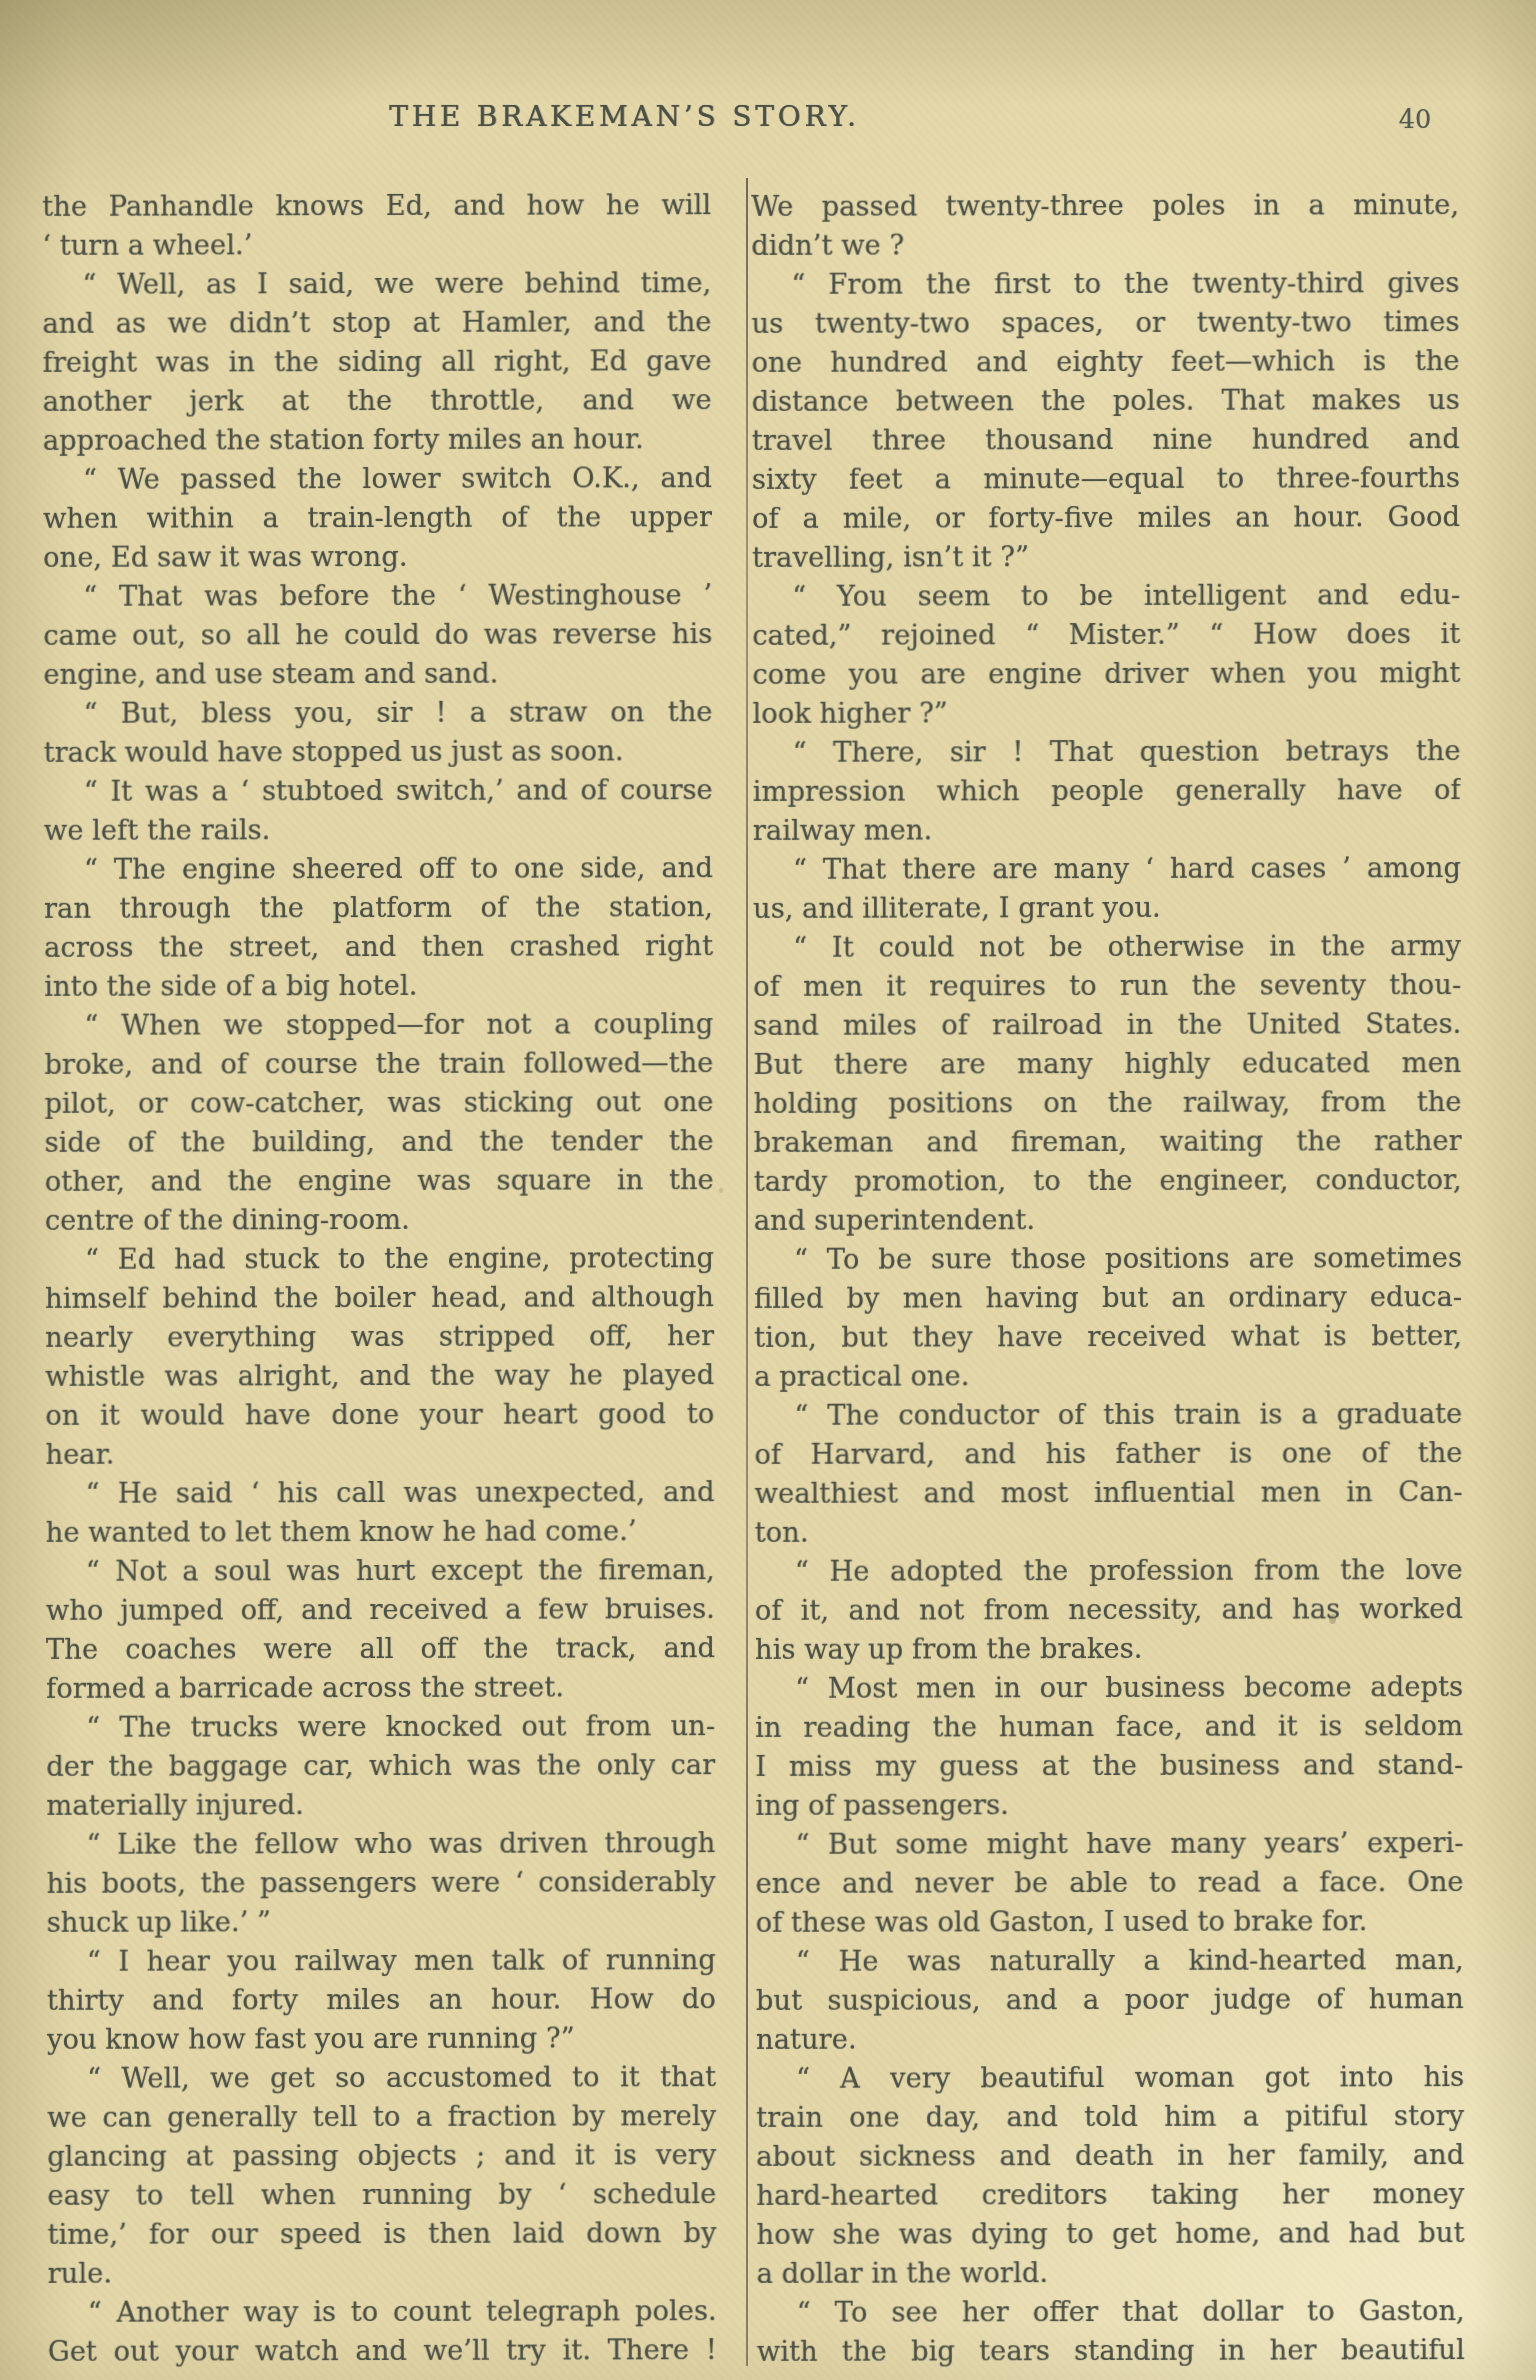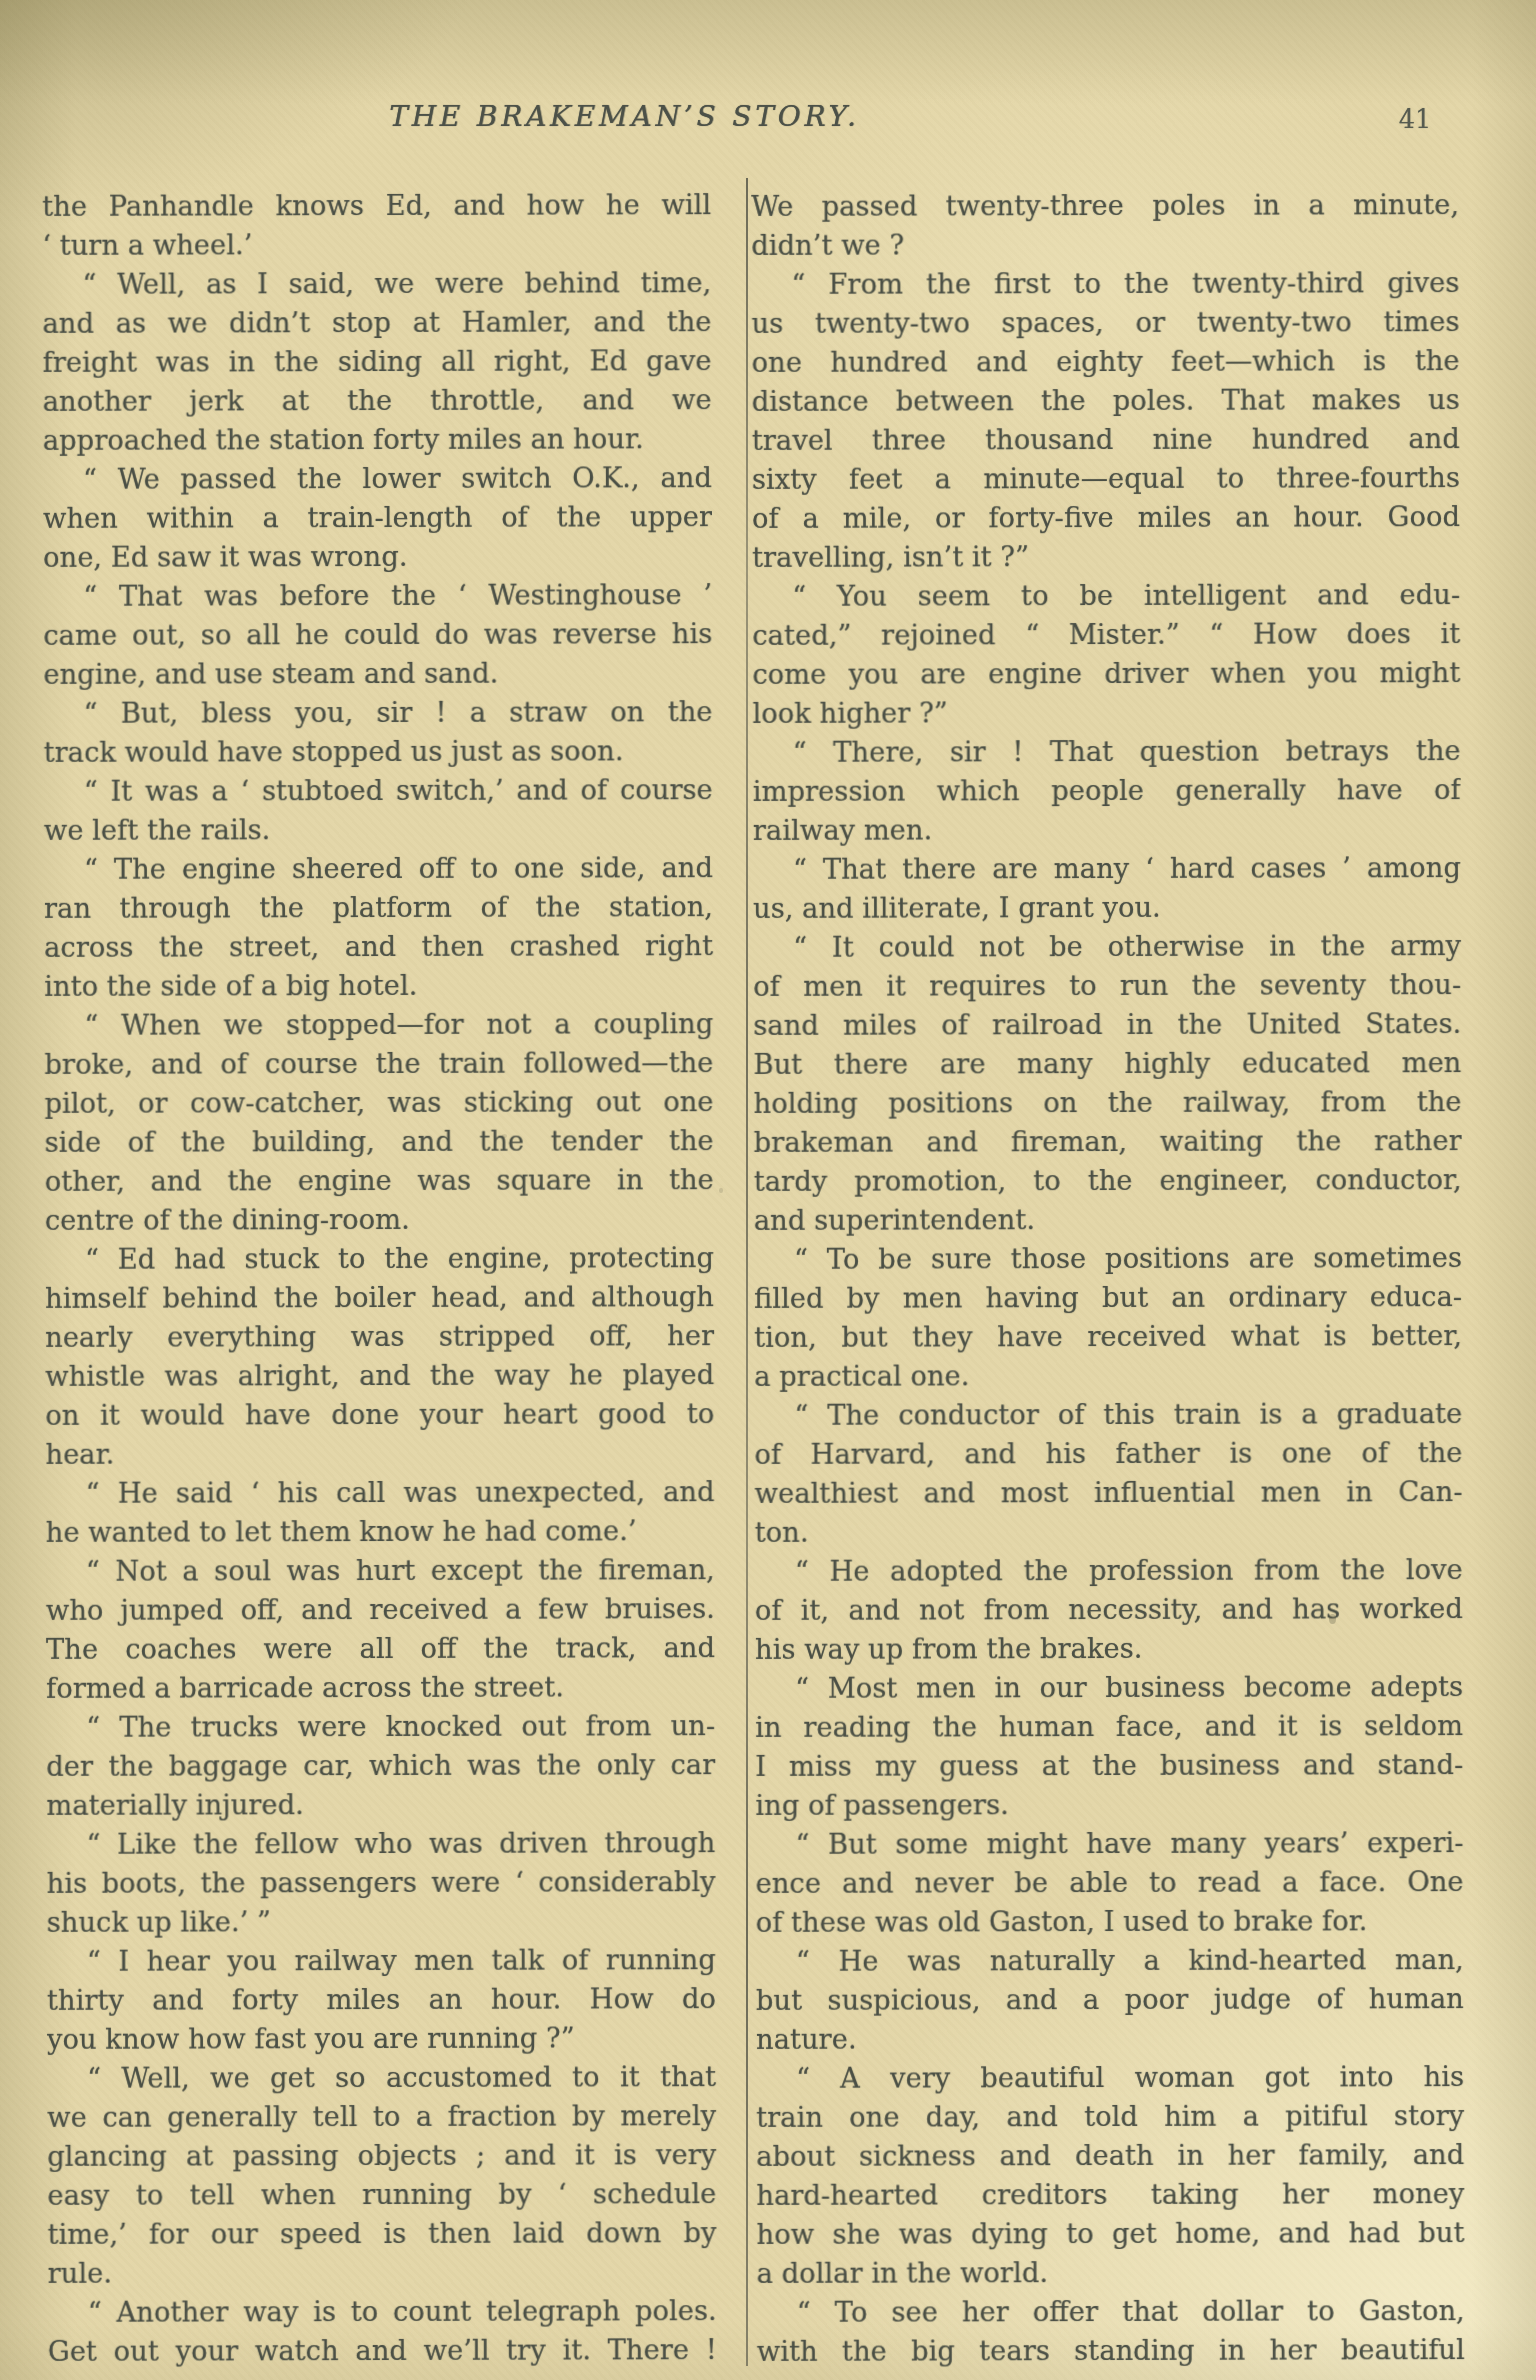--- a/index.html
+++ b/index.html
@@ -14,21 +14,21 @@
       linear-gradient(180deg, rgba(145,137,92,0.30), rgba(145,137,92,0) 104px),
       linear-gradient(90deg, rgba(145,137,92,0.25), rgba(145,137,92,0) 76px),
       linear-gradient(270deg, rgba(140,130,88,0.20), rgba(140,130,88,0) 66px),
       linear-gradient(0deg, rgba(150,140,95,0.12), rgba(150,140,95,0) 57px),
       radial-gradient(ellipse 994px 804px at 93% 97%, rgba(255,250,221,0.55), rgba(255,250,221,0) 62%),
       radial-gradient(ellipse 568px 331px at 72% 12%, rgba(250,242,206,0.28), rgba(250,242,206,0) 70%),
       repeating-linear-gradient(47deg, rgba(120,110,70,0.025) 0 2.8px, rgba(255,250,225,0.02) 2.8px 6.6px);
   }
   .running-head{
     position:absolute; top:100px; left:312px; width:625px;
-    text-align:center; font-style:italic; font-size:28px;
+    text-align:center; font-size:28px;
     letter-spacing:3.8px; color:#4c5148;
     text-shadow:0 0 0.9px rgba(76,81,72,0.85), 0.9px 0 0 rgba(76,81,72,0.35);
     filter:blur(0.3px);
   }
   .page-number{
     position:absolute; top:104px; left:1377px; width:76px;
     text-align:center; font-size:25.6px; color:#565b50;
     text-shadow:0 0 0.9px rgba(86,91,80,0.7);
     filter:blur(0.3px);
   }
@@ -55,21 +55,21 @@
   }
   .line.endline{ text-align-last:left; }
   .line.indent{ text-indent:40px; }
   .speck{ position:absolute; border-radius:50%; background:rgba(80,80,62,0.5); }
 </style>
 </head>
 <body>
 
 <div id="paper">
   <div class="running-head">THE BRAKEMAN’S STORY.</div>
-  <div class="page-number">41</div>
+  <div class="page-number">40</div>
   <div class="divider"></div>
   <div class="column col-left" id="col-left">
       <div class="line">the Panhandle knows Ed, and how he will</div>
       <div class="line endline">‘ turn a wheel.’</div>
       <div class="line indent">“ Well, as I said, we were behind time,</div>
       <div class="line">and as we didn’t stop at Hamler, and the</div>
       <div class="line">freight was in the siding all right, Ed gave</div>
       <div class="line">another jerk at the throttle, and we</div>
       <div class="line endline">approached the station forty miles an hour.</div>
       <div class="line indent">“ We passed the lower switch O.K., and</div>

